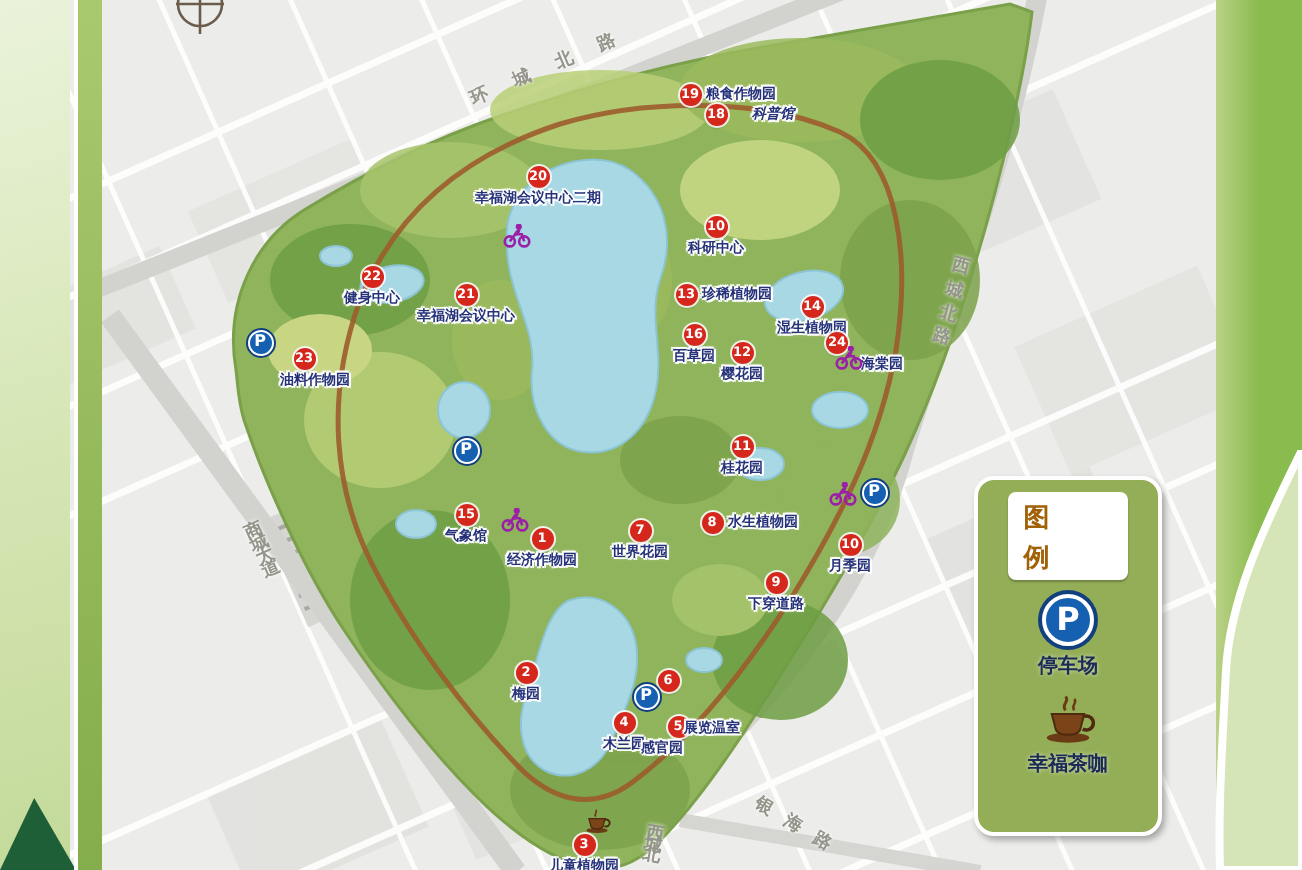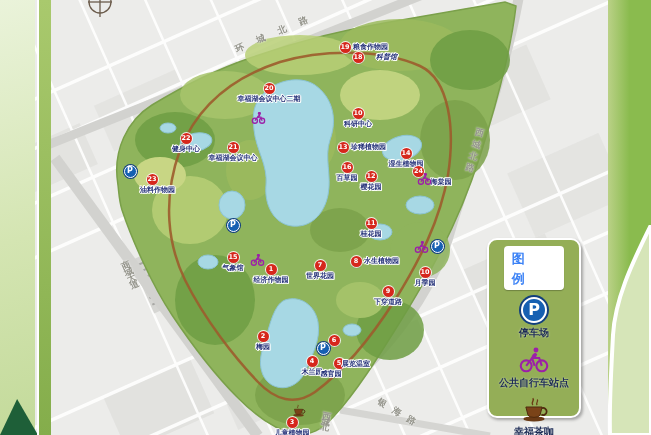--- a/index.html
+++ b/index.html
@@ -35,21 +35,21 @@
     border:1.5px solid #fff;box-shadow:0 0 0 1px #123f7d;display:flex;align-items:center;justify-content:center;
     font-size:8px;font-weight:bold;line-height:1;}
   .poi-svg{position:absolute;}
 
   
   .legend{position:absolute;left:487px;top:238px;width:94px;height:180px;z-index:5;
     background:#94ae57;border:2px solid #fff;border-radius:10px;
     box-shadow:1.5px 2px 3px rgba(0,0,0,.3);display:flex;flex-direction:column;align-items:center;}
   .legend-title{margin-top:6px;background:#fff;border-radius:4px;padding:2px 8px;
     box-shadow:0 1px 1px rgba(0,0,0,.25);}
-  .legend-title span{color:#3b82f6;font-size:13px;font-weight:bold;letter-spacing:7px;margin-right:-7px;}
+  .legend-title span{color:#a16207;font-size:13px;font-weight:bold;letter-spacing:7px;margin-right:-7px;}
   .legend-item{display:flex;flex-direction:column;align-items:center;margin-top:7px;}
   .legend-item .lab{margin-top:3px;font-size:10px;font-weight:bold;color:#1c2b55;white-space:nowrap;
     text-shadow:0 0 2px rgba(255,255,255,.6);}
   .p-icon.lg{position:static;width:26px;height:26px;font-size:16px;border-width:2px;box-shadow:0 0 0 2px #123f7d;}
 </style>
 </head>
 <body>
 
 <div class="stage">
 
@@ -285,34 +285,20 @@
     <div class="legend-title">
       <span>图 例</span>
     </div>
     <div class="legend-item">
       <div class="p-icon lg">
         <span>P</span>
       </div>
       <div class="lab">停车场</div>
     </div>
     <div class="legend-item">
-      <svg width="34" height="26" viewBox="0 0 24 20">
-        <g stroke="#9c1fa8" fill="none" stroke-width="1.6">
-          <circle cx="6" cy="14.5" r="4.2"></circle>
-            <circle cx="18" cy="14.5" r="4.2"></circle>
-          <path d="M6,14.5 L10.5,8.5 L16,8.5 L18,14.5 M10.5,8.5 L12.5,14.5"></path>
-        </g>
-        <g fill="#9c1fa8">
-          <circle cx="13.5" cy="2.3" r="1.9"></circle>
-          <path d="M13,4.5 C10.5,5.5 9.5,8 10.5,9.5 L13,9 L14.5,5.5 Z"></path>
-        </g>
-      </svg>
-      <div class="lab">公共自行车站点</div>
-    </div>
-    <div class="legend-item">
       <svg width="30" height="25" viewBox="0 0 24 20">
         <ellipse cx="12" cy="17.5" rx="8.5" ry="2" fill="#6b3b16"></ellipse>
         <path d="M5.5,8 L18.5,8 L16.8,14.5 A5,2.5 0 0 1 7.2,14.5 Z" fill="#7a4318" stroke="#4e2a0e" stroke-width="0.8"></path>
         <path d="M18.3,9 a2.8,2.8 0 1 1 -0.4,5" fill="none" stroke="#4e2a0e" stroke-width="1.4"></path>
         <path d="M11,1 c2,2 -2,3 0,5.5" fill="none" stroke="#6b3b16" stroke-width="1.2"></path>
         <path d="M14.5,2 c1.5,1.5 -1.5,2.5 0,4.5" fill="none" stroke="#6b3b16" stroke-width="1"></path>
       </svg>
       <div class="lab">幸福茶咖</div>
     </div>
   </div>

